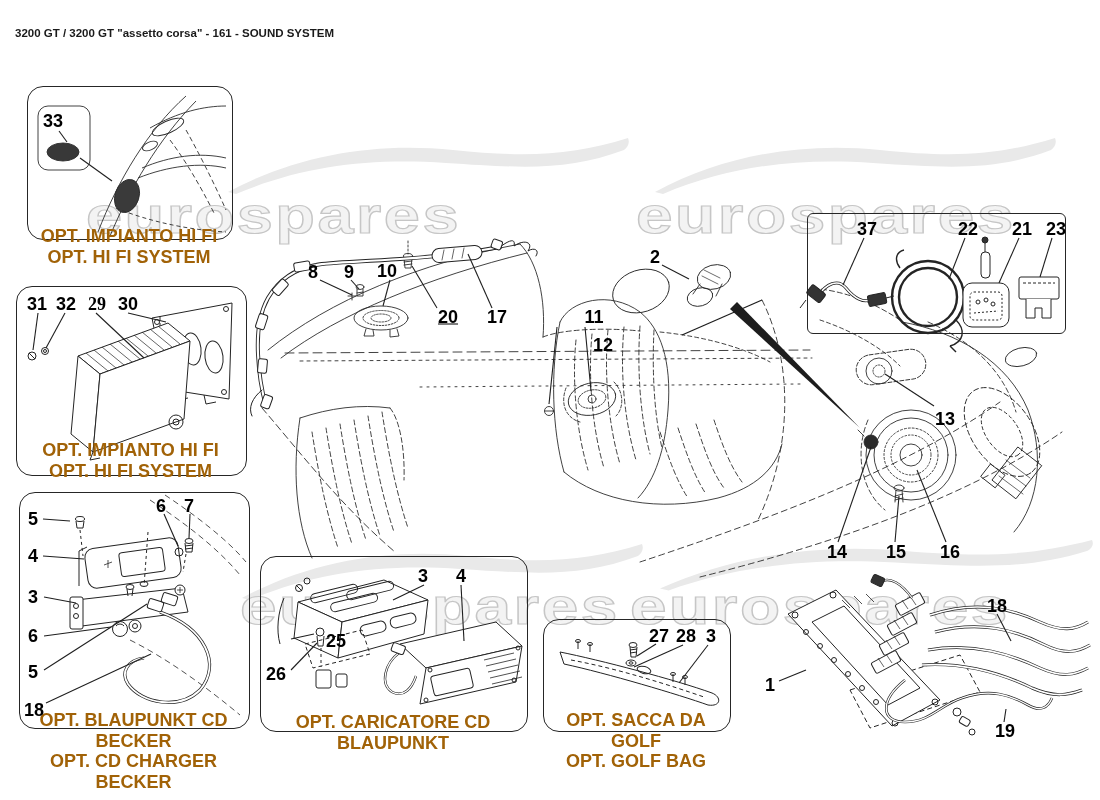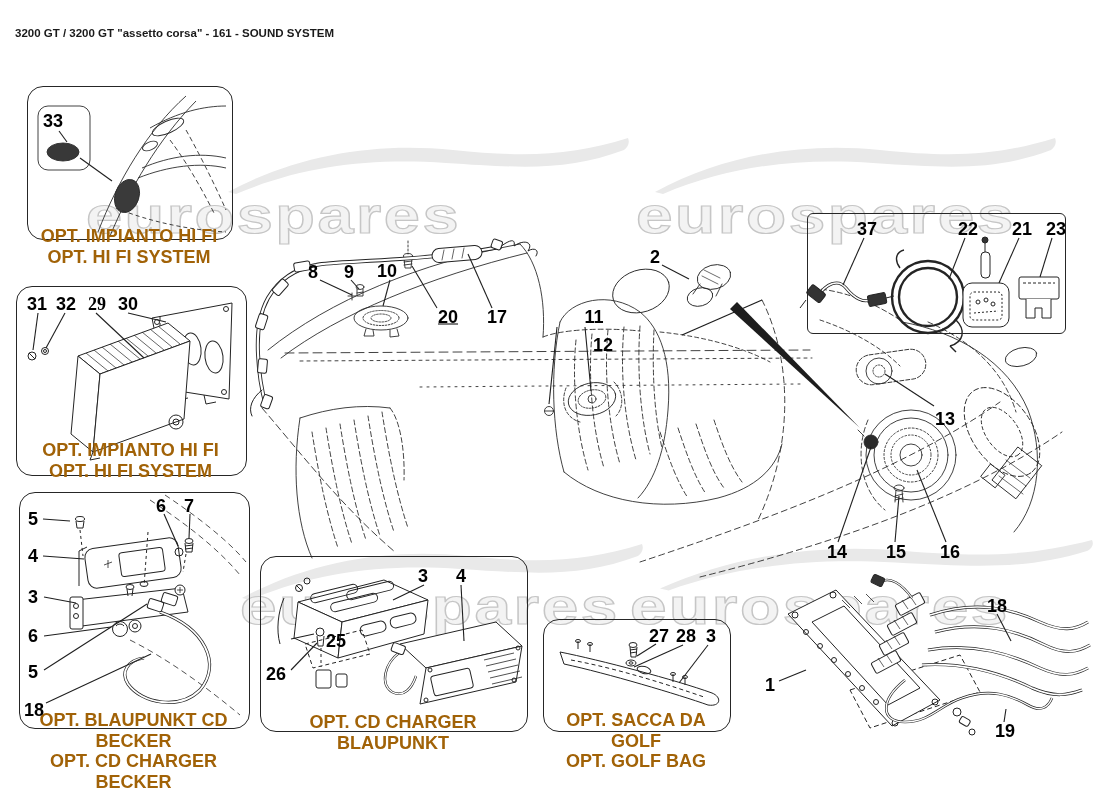--- a/index.html
+++ b/index.html
@@ -420,21 +420,21 @@
 </div>
 <div class="caption" style="left:16px;top:440px;width:229px">
   <div>OPT. IMPIANTO HI FI</div>
   <div>OPT. HI FI SYSTEM</div>
 </div>
 <div class="caption" style="left:19px;top:710px;width:229px">
   <div>OPT. BLAUPUNKT CD BECKER</div>
   <div>OPT. CD CHARGER BECKER</div>
 </div>
 <div class="caption" style="left:260px;top:712px;width:266px">
-  <div>OPT. CD CHARGER BLAUPUNKT</div>
+  <div>OPT. CARICATORE CD BLAUPUNKT</div>
 </div>
 <div class="caption" style="left:543px;top:710px;width:186px">
   <div>OPT. SACCA DA GOLF</div>
   <div>OPT. GOLF BAG</div>
 </div>
 
 <div id="callout-layer">
     <div class="callout" style="left: 313px; top: 272px;">8</div>
     <div class="callout" style="left: 349px; top: 272px;">9</div>
     <div class="callout" style="left: 387px; top: 271px;">10</div>

